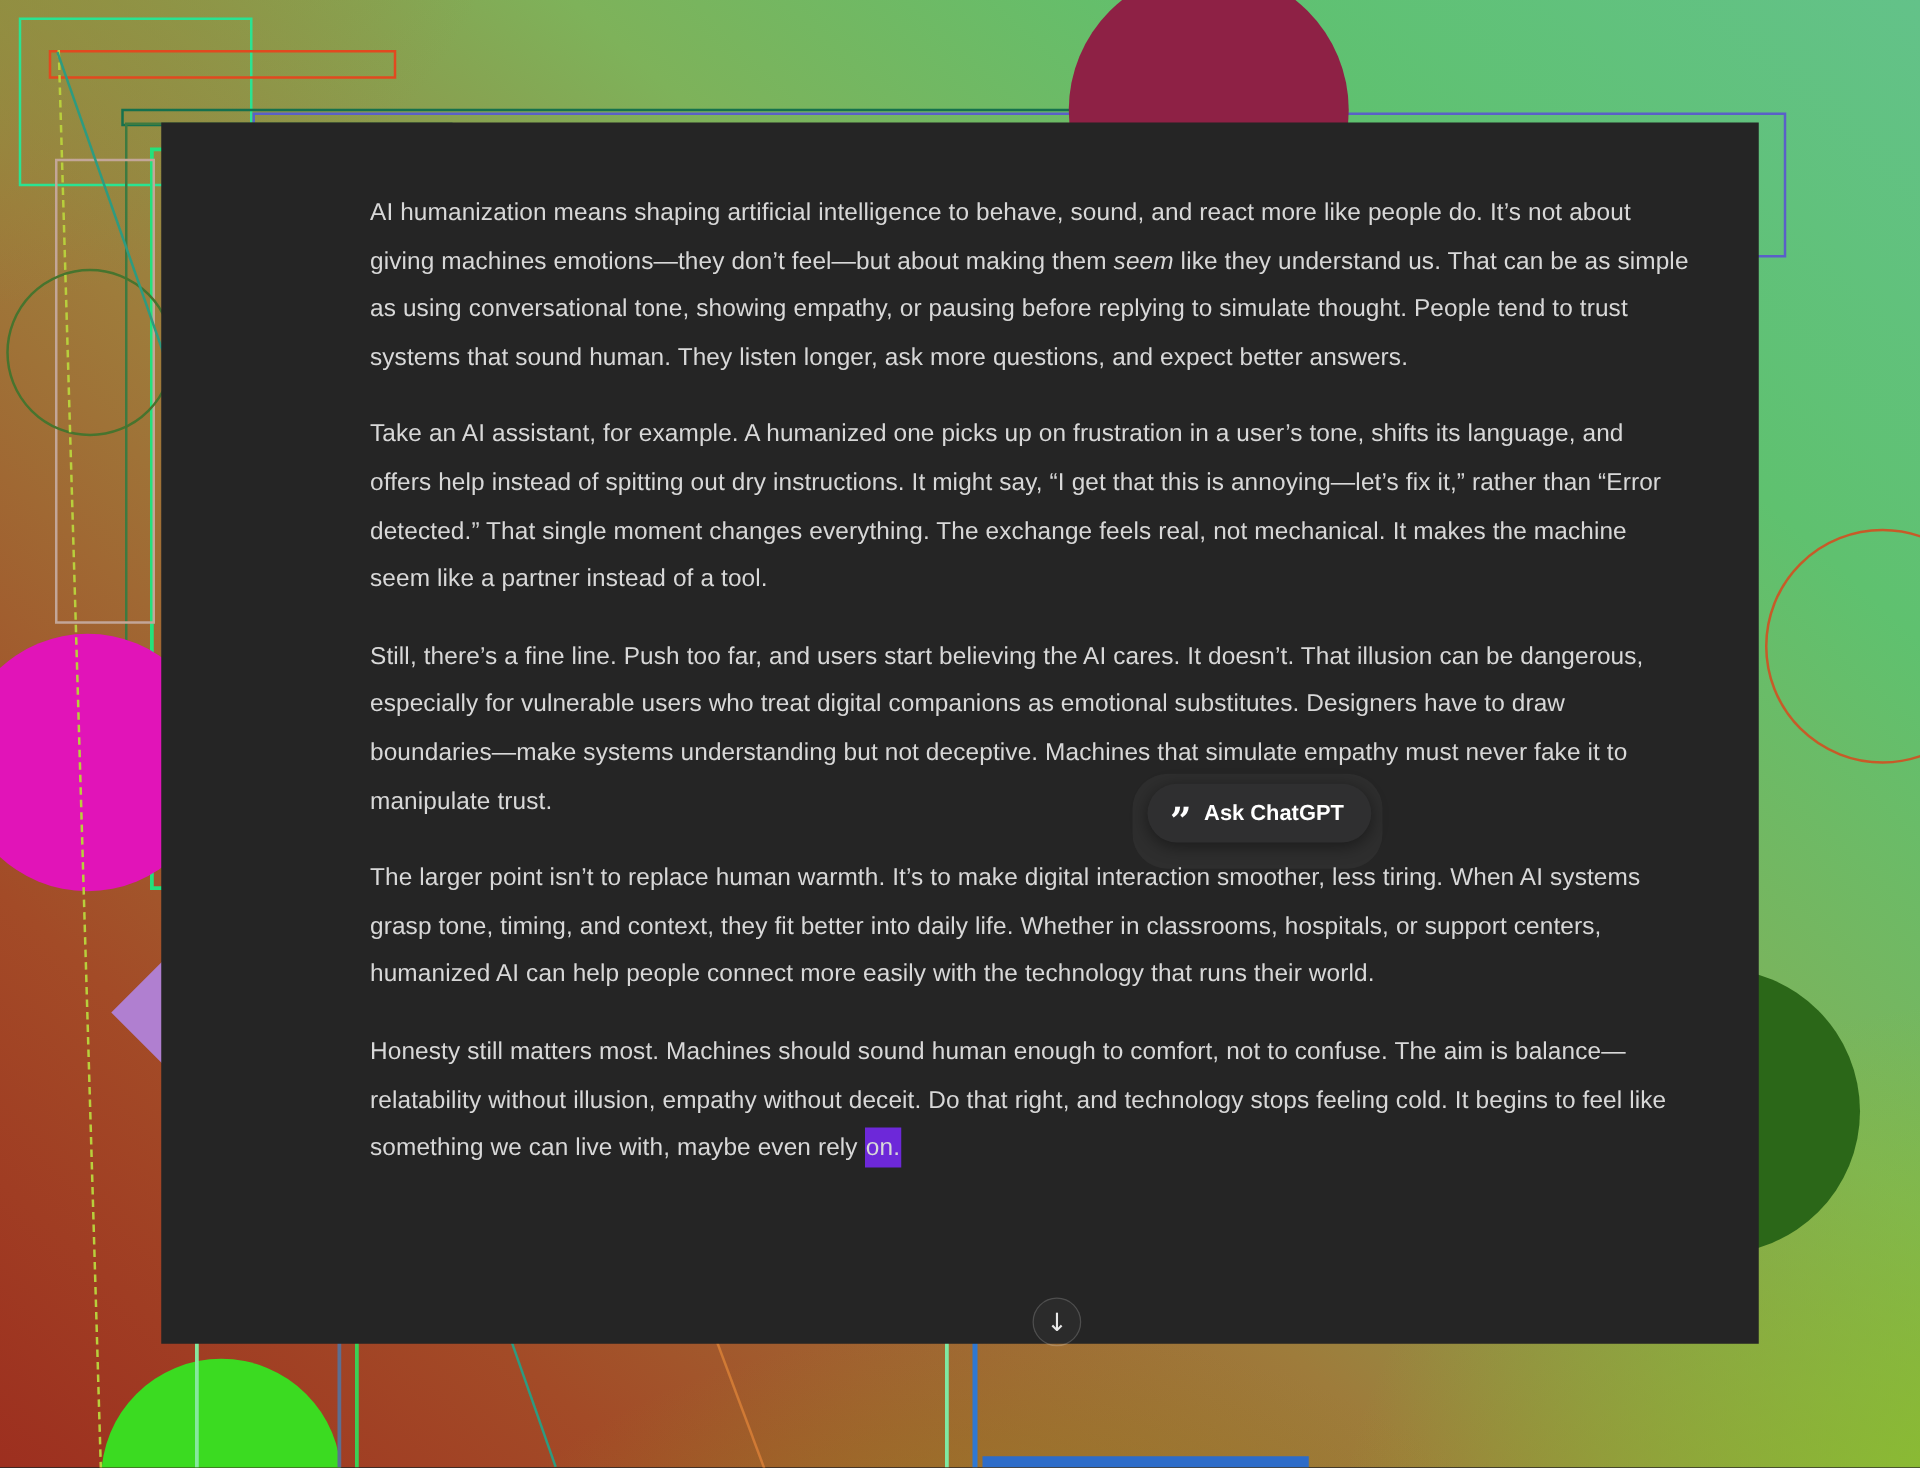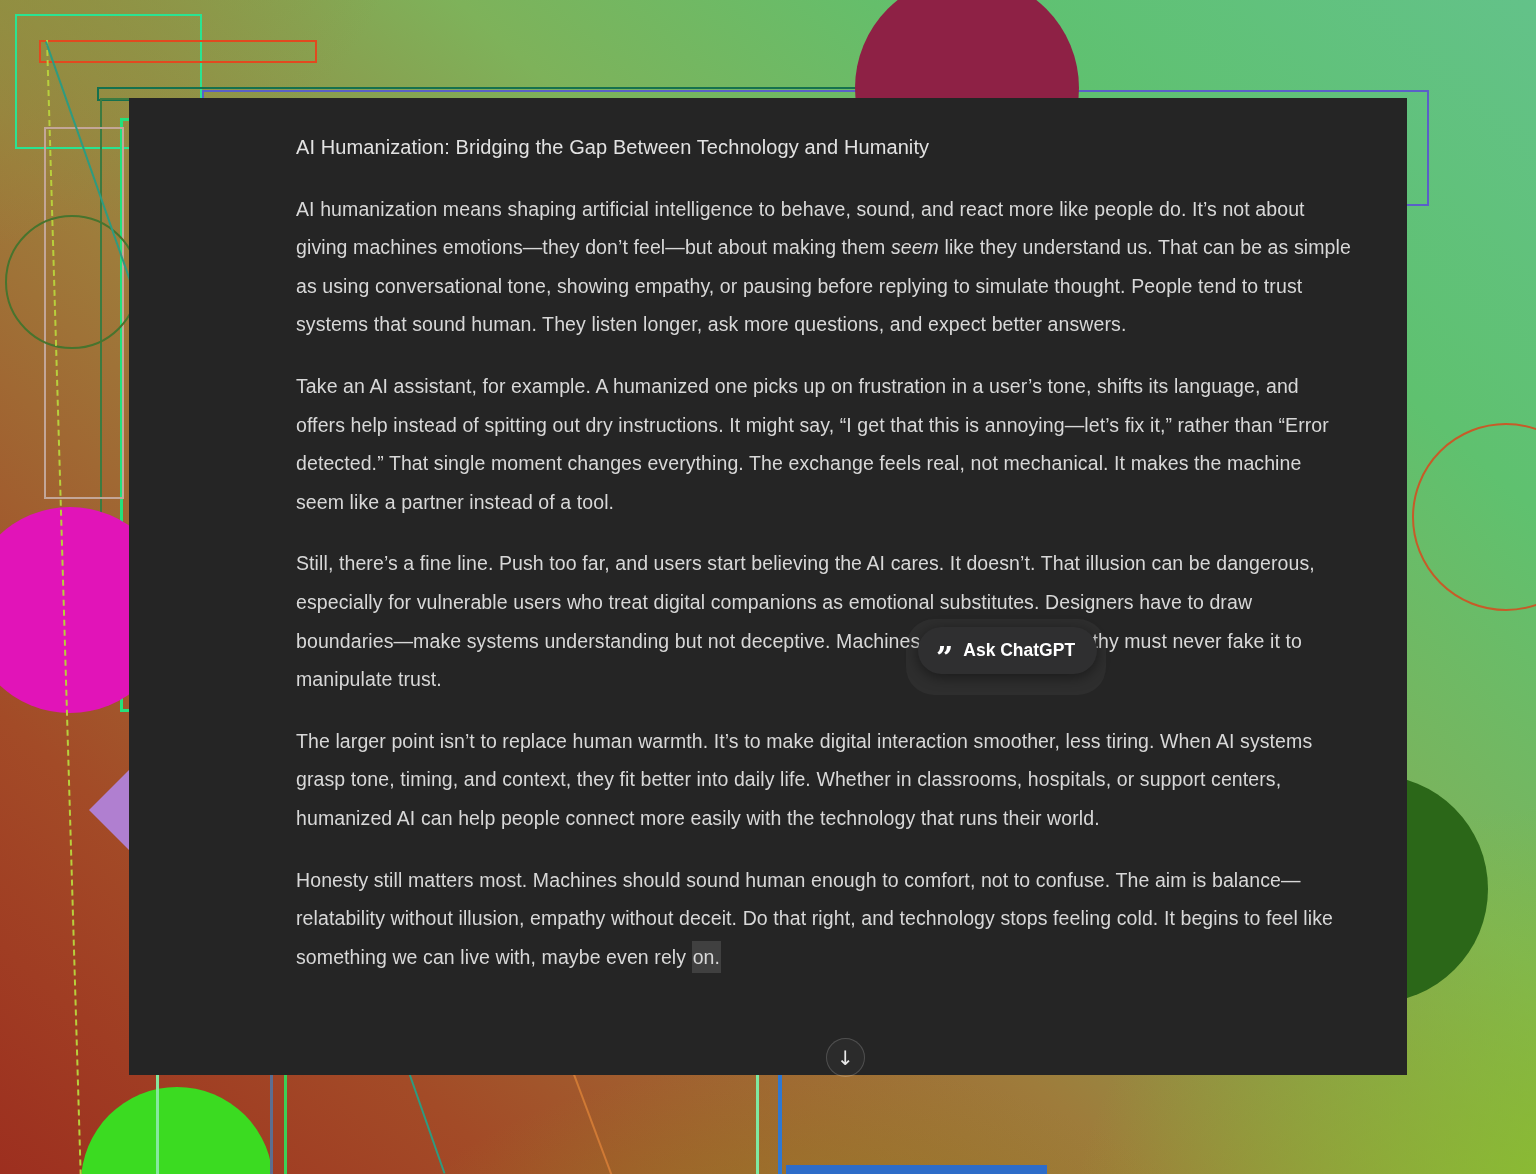--- a/index.html
+++ b/index.html
@@ -54,21 +54,21 @@
   }
   .article{
     padding:30px 55px 0 167px;width:1056px;
     color:#d8d8d8;font-size:19.5px;line-height:38.6px;letter-spacing:0.1px;
   }
   .article h1{
     margin:0;font-size:20px;font-weight:400;color:#e2e2e2;line-height:38.6px;letter-spacing:0.1px;
   }
   .article p{margin:23px 0 0 0;}
   .article em{}
-  .sel{background:#404040;padding:5px 1px;text-align:right;}
+  .sel{background:#6d28d9;padding:5px 1px;text-align:right;}
   
   .scroll-btn{
     position:absolute;left:697px;top:940px;width:37px;height:37px;border-radius:50%;
     border:1.5px solid rgba(255,255,255,0.17);background:rgba(255,255,255,0.03);
     display:flex;align-items:center;justify-content:center;
     color:#e9e9e9;font-size:20px;font-family:"DejaVu Sans",sans-serif;cursor:pointer;
   }
   
   .pill-halo{
     position:absolute;z-index:3;left:906px;top:619px;width:200px;height:76px;
@@ -112,21 +112,20 @@
   <div class="line diag-orange"></div>
   <div class="line v-mint1"></div>
   <div class="line v-gray"></div>
   <div class="line v-green2"></div>
   <div class="line v-mint2"></div>
   <div class="line v-blue"></div>
   <div class="line bar-blue"></div>
 
   <div class="panel">
     <div class="article">
-      <h1>AI Humanization: Bridging the Gap Between Technology and Humanity</h1>
       <p><span>AI humanization means shaping artificial intelligence to behave, sound, and react more like people do. It’s not about giving machines emotions—they don’t feel—but about making them </span><em>seem</em><span> like they understand us. That can be as simple as using conversational tone, showing empathy, or pausing before replying to simulate thought. People tend to trust systems that sound human. They listen longer, ask more questions, and expect better answers.</span></p>
       <p>Take an AI assistant, for example. A humanized one picks up on frustration in a user’s tone, shifts its language, and offers help instead of spitting out dry instructions. It might say, “I get that this is annoying—let’s fix it,” rather than “Error detected.” That single moment changes everything. The exchange feels real, not mechanical. It makes the machine seem like a partner instead of a tool.</p>
       <p>Still, there’s a fine line. Push too far, and users start believing the AI cares. It doesn’t. That illusion can be dangerous, especially for vulnerable users who treat digital companions as emotional substitutes. Designers have to draw boundaries—make systems understanding but not deceptive. Machines that simulate empathy must never fake it to manipulate trust.</p>
       <p>The larger point isn’t to replace human warmth. It’s to make digital interaction smoother, less tiring. When AI systems grasp tone, timing, and context, they fit better into daily life. Whether in classrooms, hospitals, or support centers, humanized AI can help people connect more easily with the technology that runs their world.</p>
       <p><span>Honesty still matters most. Machines should sound human enough to comfort, not to confuse. The aim is balance—relatability without illusion, empathy without deceit. Do that right, and technology stops feeling cold. It begins to feel like something we can live with, maybe even rely </span><span class="sel">on.</span></p>
     </div>
     <div class="scroll-btn">
       <span>↓</span>
     </div>
   </div>

